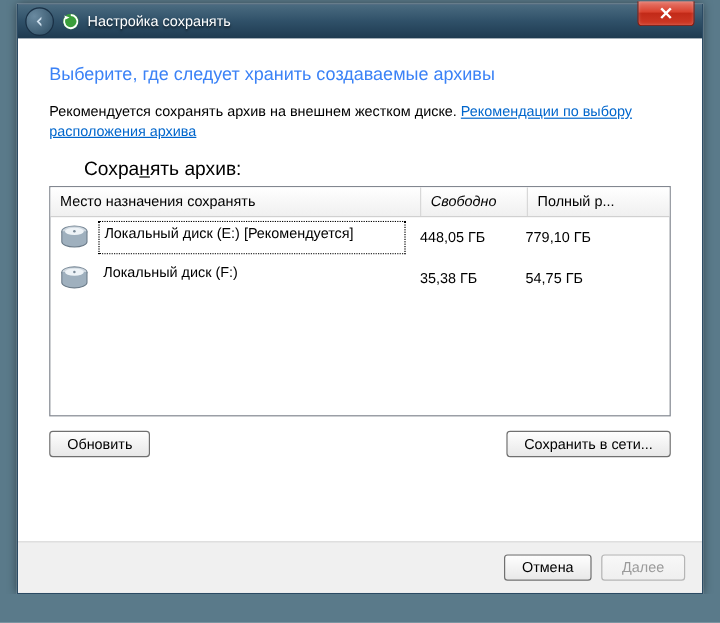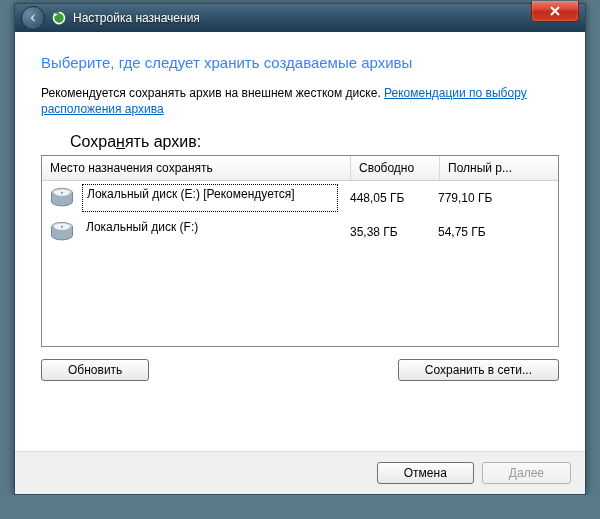--- a/index.html
+++ b/index.html
@@ -88,21 +88,21 @@
   }
   .list-header {
     display: flex;
     height: 24px;
     background: linear-gradient(to bottom, #fff, #f0f0f0);
     border-bottom: 1px solid #d0d0d0;
     font-size: 12px;
     align-items: center;
   }
   .col-dest { flex: 0 0 300px; padding-left: 8px; border-right: 1px solid #d8d8d8; height: 100%; display:flex; align-items:center;}
-  .col-free { flex: 0 0 80px; text-align: center; padding-left: 8px; border-right: 1px solid #d8d8d8; height:100%; display:flex; align-items:center;}
+  .col-free { flex: 0 0 80px; text-align: center; padding-left: 8px; border-right: 1px solid #d8d8d8; height:100%; display:flex; align-items:center;font-style:italic;}
   .col-total { flex: 1 1 auto; padding-left: 8px; height:100%; display:flex; align-items:center; overflow:hidden;}
   .list-row {
     display: flex;
     height: 34px;
     align-items: center;
     font-size: 12px;
   }
   .list-row.selected .row-dest-inner {
     border: 1px dotted #000;
     background: #fff;
@@ -130,21 +130,21 @@
 
   .below-row {
     display: flex;
     justify-content: space-between;
     margin-top: 12px;
   }
   .btn {
     background: linear-gradient(to bottom, #fefefe, #e8e8e8);
     border: 1px solid #707070;
     border-radius: 3px;
-    padding: 3px 26px;
+    padding: 3px 14px;
     font-size: 12px;
     font-family: inherit;
     min-width: 70px;
     cursor: pointer;
   }
 
   .footer {
     background: #f0f0f0;
     border-top: 1px solid #dadada;
     padding: 10px 14px;
@@ -169,21 +169,21 @@
           <path d="M15 4l-8 8 8 8v-4h0l-4-4 4-4z"></path>
         </svg>
     </div>
     <div class="app-icon">
       <svg viewBox="0 0 32 32">
         <circle cx="16" cy="16" r="13" fill="#3a9e3a"></circle>
         <path d="M16 5 a11 11 0 1 1 -7.8 3.2" fill="none" stroke="#fff" stroke-width="3"></path>
         <path d="M5 6 l3 6 6 -3 z" fill="#fff"></path>
       </svg>
     </div>
-    <span class="title-text">Настройка назначения</span>
+    <span class="title-text">Настройка сохранять</span>
     <div class="close-btn">
       <svg viewBox="0 0 10 10">
           <path d="M1 1 L9 9 M9 1 L1 9" stroke="#fff" stroke-width="2"></path>
         </svg>
     </div>
   </div>
 
   <div class="content">
 
     <div class="heading">Выберите, где следует хранить создаваемые архивы</div>

